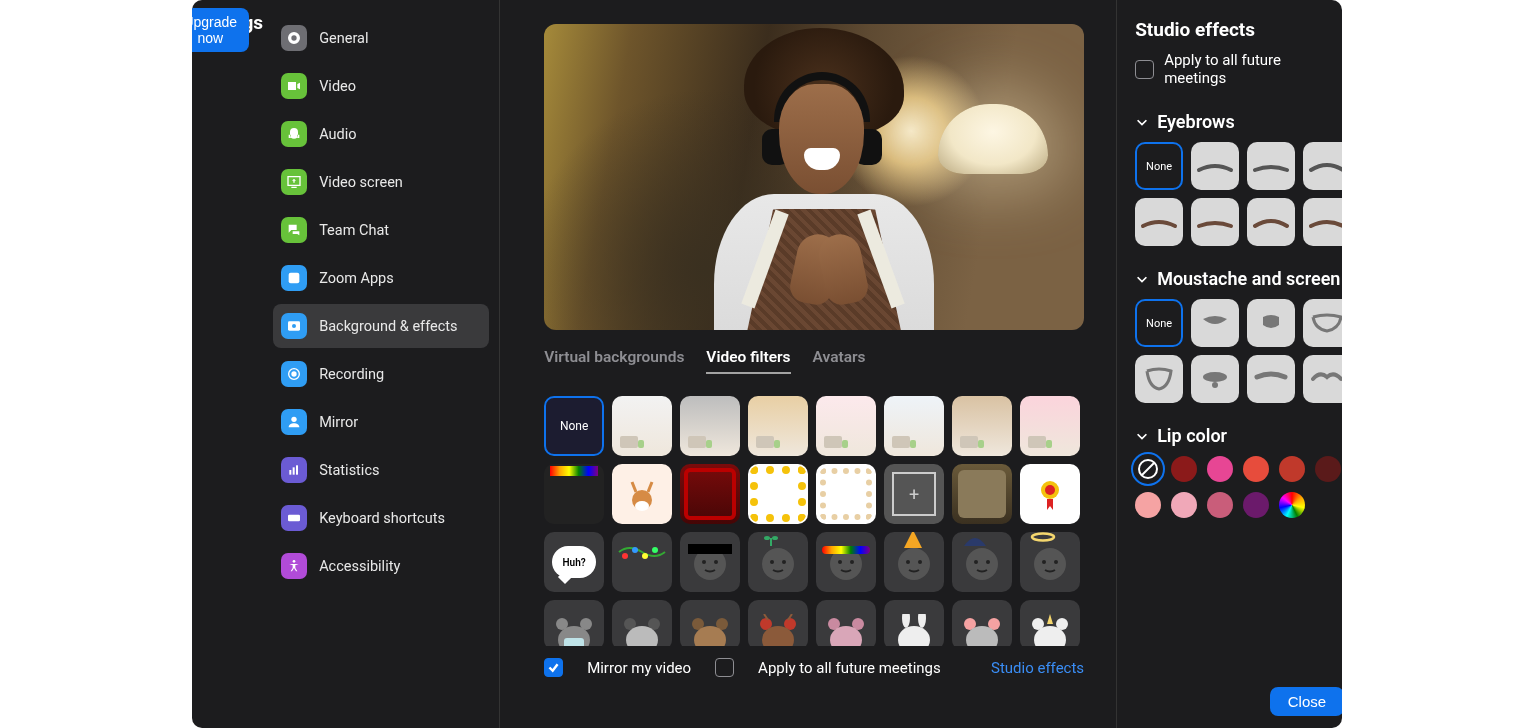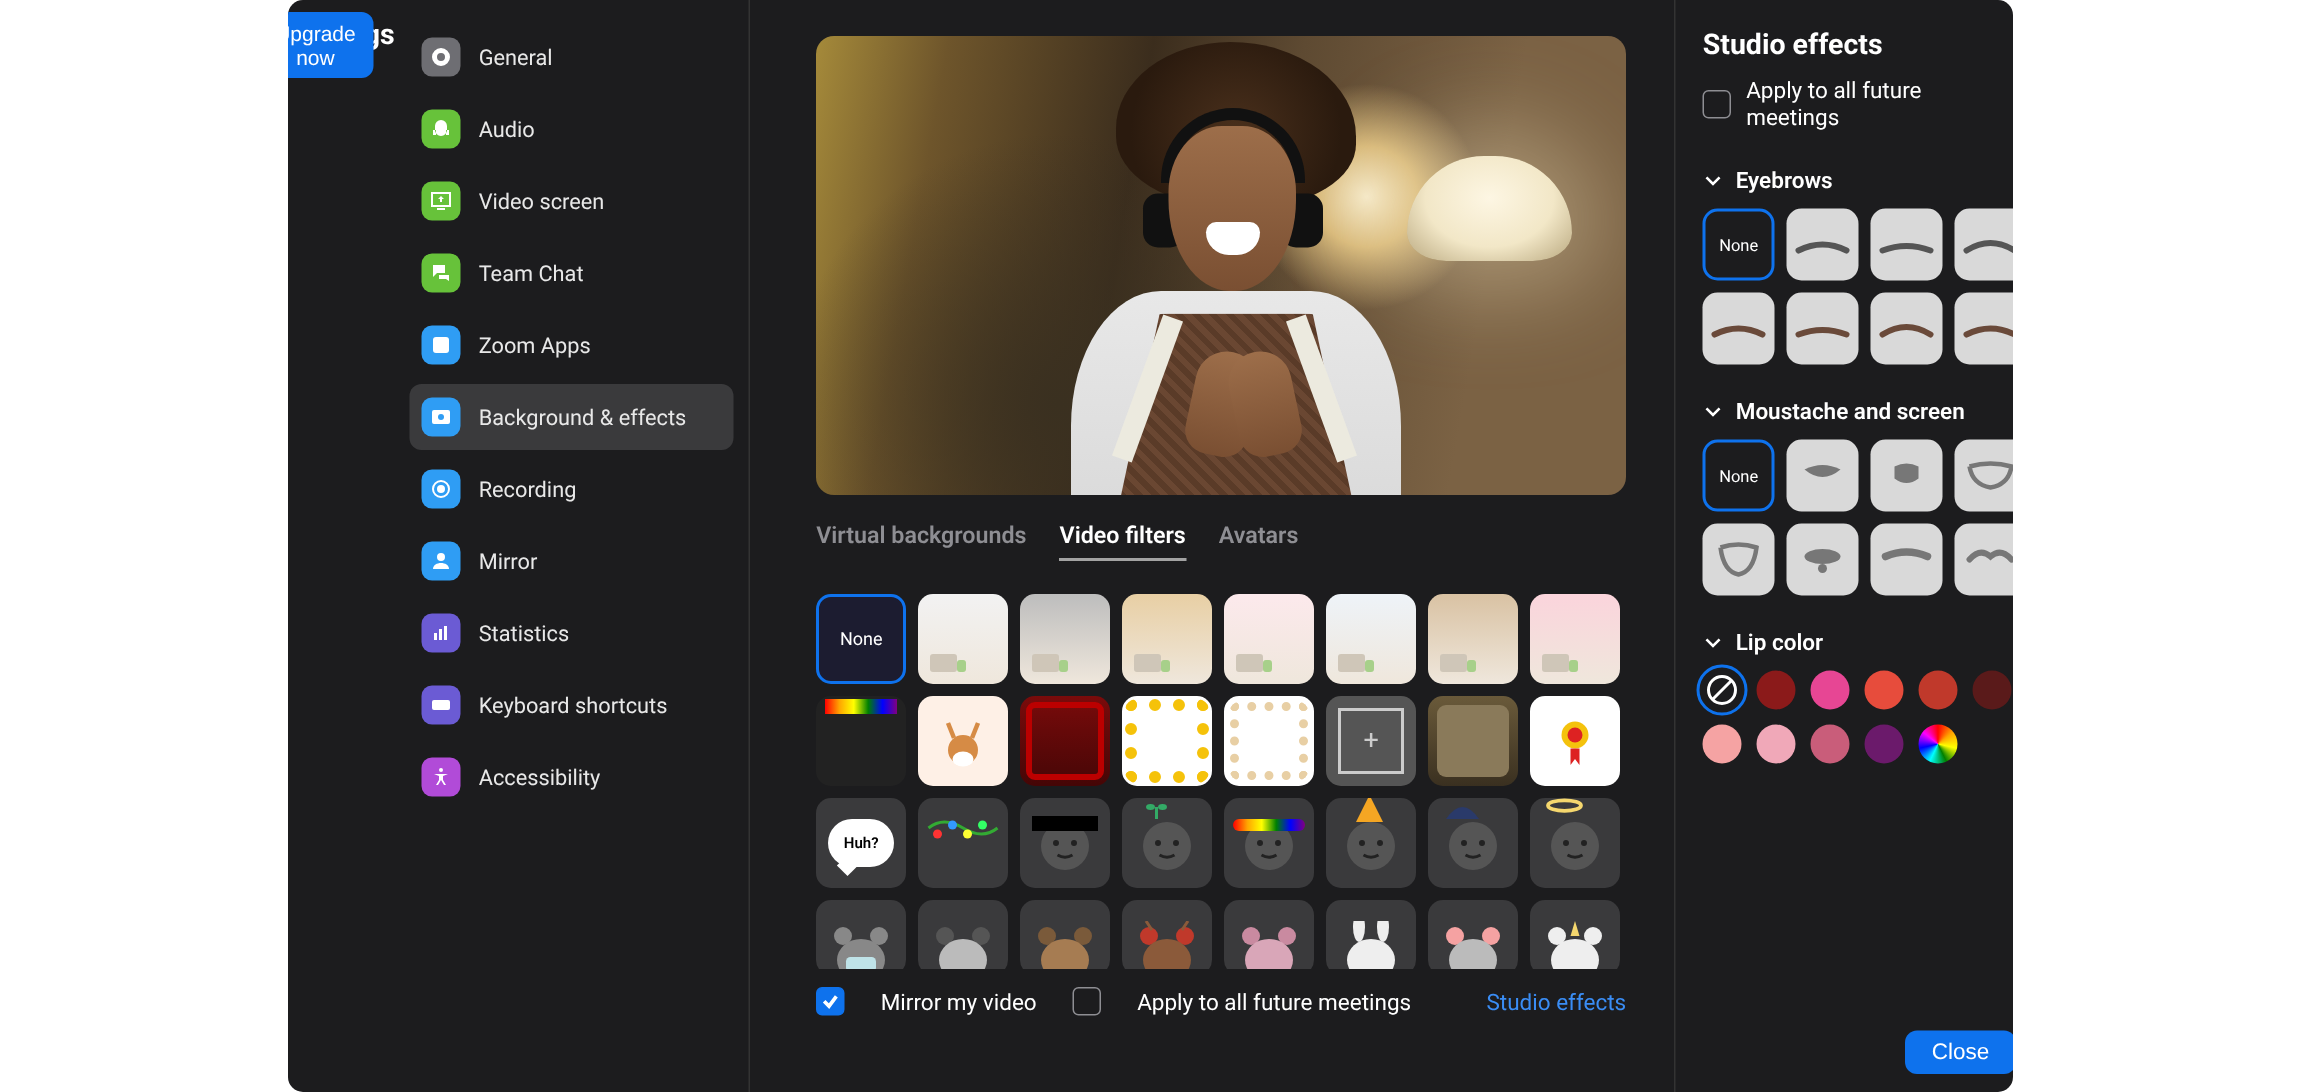--- a/index.html
+++ b/index.html
@@ -163,21 +163,21 @@
   .link { color:#3a8df5; cursor:pointer; margin-left:auto; }
 
   
   .right {
     width:246px; border-left:1px solid #333; padding:18px 18px 12px;
     display:flex; flex-direction:column; flex-shrink:0;
   }
   .right h2 { font-size:19px; font-weight:700; margin-bottom:10px; }
   .apply-row { display:flex; align-items:center; gap:10px; font-size:15px; margin-bottom:20px;}
   .section-head {
-    display:flex; align-items:center; gap:8px; font-size:15px; font-weight:600;
+    display:flex; align-items:center; gap:8px; font-size:18px; font-weight:600;
     margin: 4px 0 10px; cursor:pointer;
   }
   .chev { width:14px; height:14px; }
   .opt-grid {
     display:grid; grid-template-columns: repeat(4, 48px); gap:8px; margin-bottom:18px;
   }
   .opt {
     width:48px; height:48px; border-radius:10px; background:#d9d9d9;
     cursor:pointer; position:relative; display:flex; align-items:center; justify-content:center;
     font-size:11px; color:#1c1c1e;
@@ -217,20 +217,28 @@
   <div class="body">
 
     <div class="sidebar" id="sidebar">
         <div class="side-item">
           <span class="side-icon" style="background:#6e6e73">
             <svg viewBox="0 0 24 24">
               <path d="M12 8a4 4 0 100 8 4 4 0 000-8zm9 4a9 9 0 11-18 0 9 9 0 0118 0z" fill="#fff"></path>
             </svg>
           </span>
           <span>General</span>
+        </div>
+        <div class="side-item">
+          <span class="side-icon" style="background:#67c23a">
+            <svg viewBox="0 0 24 24">
+              <path d="M3 6h12v12H3zM17 9l4-2v10l-4-2z" fill="#fff"></path>
+            </svg>
+          </span>
+          <span>Video</span>
         </div>
         <div class="side-item">
           <span class="side-icon" style="background:#67c23a">
             <svg viewBox="0 0 24 24">
               <path d="M12 3a6 6 0 00-6 6v4a6 6 0 006 6 6 6 0 006-6V9a6 6 0 00-6-6zM4 13h3v5H4zM17 13h3v5h-3z" fill="#fff"></path>
             </svg>
           </span>
           <span>Audio</span>
         </div>
         <div class="side-item">

